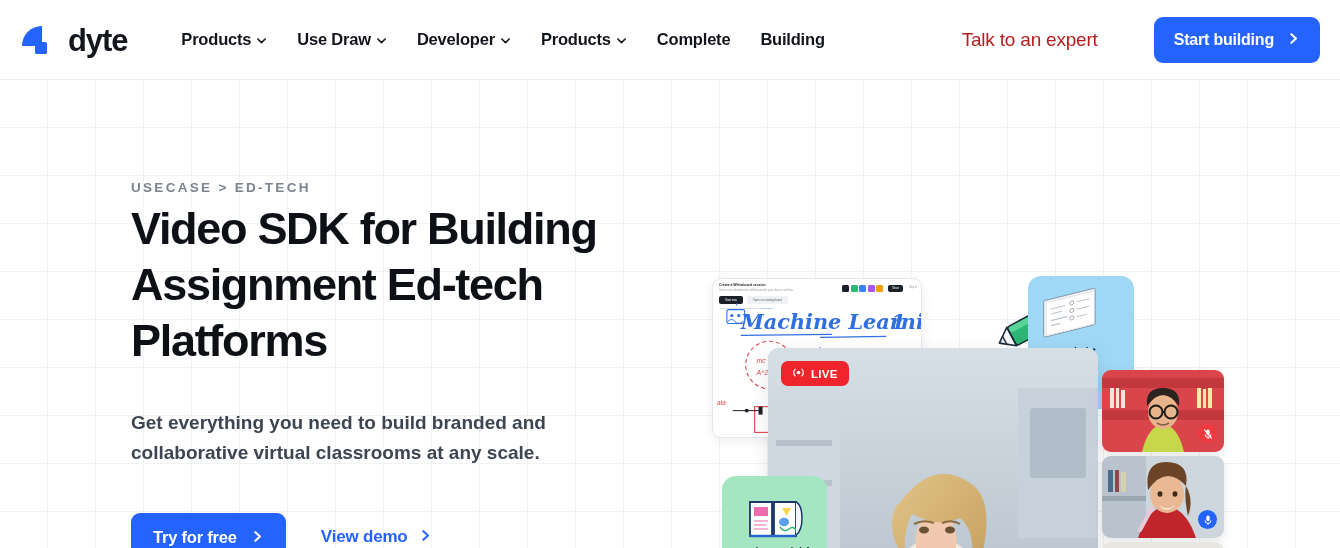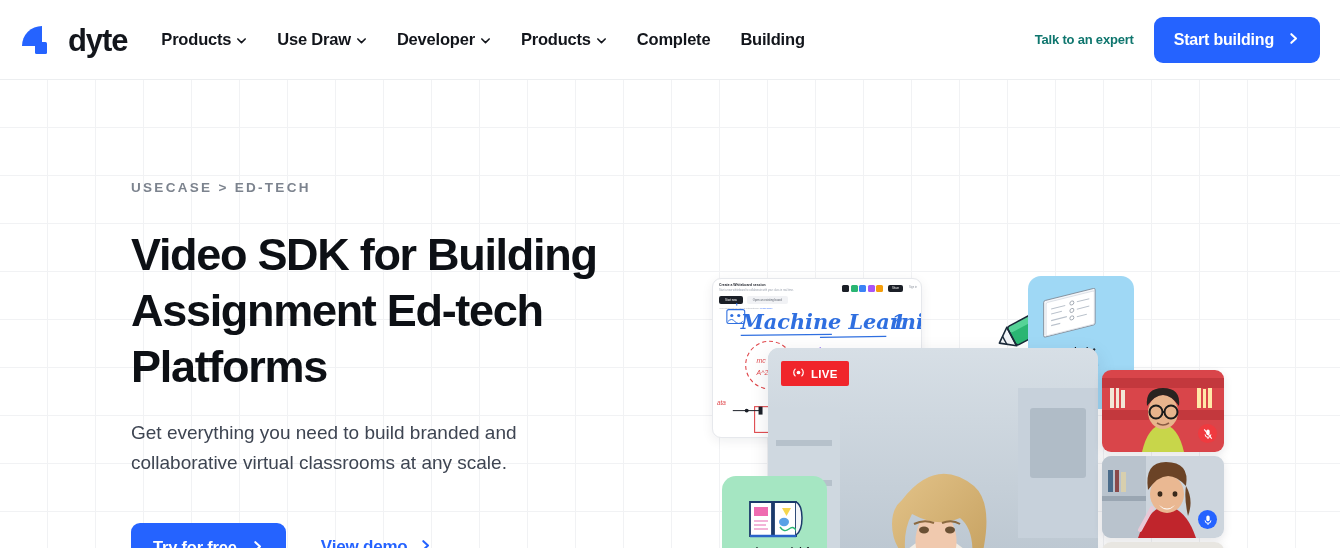--- a/index.html
+++ b/index.html
@@ -28,52 +28,53 @@
     height:80px; width:100%;
     background:#fff;
     border-bottom:1px solid #eceef0;
     display:flex; align-items:center;
     padding:0 20px 0 20px;
   }
   .logo-wrap{ display:flex; align-items:flex-end; gap:14px; margin-left:0px; }
   .logo-mark{ width:34px; height:32px; position:relative; flex:0 0 auto; }
   .logo-text{ font-size:31px; font-weight:700; letter-spacing:-1.1px; color:#13161c; line-height:1; }
 
-  nav.main-nav{ display:flex; align-items:center; gap:30px; margin-left:34px; }
+  nav.main-nav{ display:flex; align-items:center; gap:30px; margin-left:54px; }
   .nav-item{
     display:flex; align-items:center; gap:5px;
     font-size:16.5px; font-weight:700; color:#12151b;
     cursor:pointer; white-space:nowrap; letter-spacing:-0.2px;
   }
   .chev{ display:inline-block; width:11px; height:11px; position:relative; top:1px;}
   .chev svg{ display:block; }
 
   .header-right{ margin-left:auto; display:flex; align-items:center; gap:20px; }
-  .link-expert{ font-size:13px; font-weight:700; color:#0f766e; cursor:pointer; white-space:nowrap; letter-spacing:-0.2px;}
+  .link-expert{ font-size:19px; font-weight:400; color:#b91c1c; cursor:pointer; white-space:nowrap; letter-spacing:-0.2px;}
   .btn-primary{
     background:#2563ff; color:#fff; border:none; border-radius:9px;
     font-family:inherit; font-size:16px; font-weight:700; letter-spacing:-0.2px;
     height:46px; padding:0 20px; display:flex; align-items:center; gap:13px; cursor:pointer;
     white-space:nowrap;
+    margin-left:36px;
   }
 
   
   #hero{ position:relative; z-index:10; display:flex; }
   .hero-left{ width:600px; padding:100px 0 0 131px; }
   .eyebrow{
     font-size:13.5px; font-weight:600; color:#7c838e;
-    letter-spacing:2.3px; margin-bottom:32px;
+    letter-spacing:2.3px; margin-bottom:6px;
   }
   h1.hero-title{
     font-size:45px; line-height:56px; font-weight:700;
     letter-spacing:-1.3px; color:#0d1015; max-width:470px;
   }
   .hero-sub{
-    margin-top:23px; font-size:19px; line-height:30px;
-    color:#3e4552; max-width:450px; font-weight:400;
+    margin-top:39px; font-size:19px; line-height:30px;
+    color:#3e4552; max-width:450px; font-weight:700;
   }
   .hero-cta{ margin-top:45px; display:flex; align-items:center; gap:35px; }
   .btn-try{
     background:#2563ff; color:#fff; border:none; border-radius:9px;
     font-family:inherit; font-size:16.5px; font-weight:700; letter-spacing:-0.2px;
     height:48px; padding:0 22px; display:flex; align-items:center; gap:14px; cursor:pointer;
   }
   .link-demo{
     color:#2563ff; font-size:17px; font-weight:700; letter-spacing:-0.2px;
     display:flex; align-items:center; gap:11px; cursor:pointer;
@@ -119,21 +120,21 @@
   
   .speaker{
     position:absolute; left:78px; top:78px; width:330px; height:280px;
     border-radius:11px; overflow:hidden;
     background:linear-gradient(170deg,#cfd8e0 0%,#c2ccd6 40%,#b9c4cf 100%);
     box-shadow:0 6px 20px rgba(20,24,40,.10);
   }
   .room-bg{ position:absolute; inset:0; }
   .live-badge{
     position:absolute; left:13px; top:13px; background:#f0252b; color:#fff;
-    border-radius:2px; height:25px; padding:0 11px; display:flex; align-items:center; gap:6px;
+    border-radius:7px; height:25px; padding:0 11px; display:flex; align-items:center; gap:6px;
     font-size:11.5px; font-weight:700; letter-spacing:.3px;
   }
 
   
   .assign{
     position:absolute; left:32px; top:206px; width:105px; height:100px;
     background:#a5e6c2; border-radius:14px;
     display:flex; flex-direction:column; align-items:center; justify-content:center; gap:6px;
   }
   .assign span{ font-size:8.8px; font-weight:700; color:#13161c; letter-spacing:-0.2px;}

